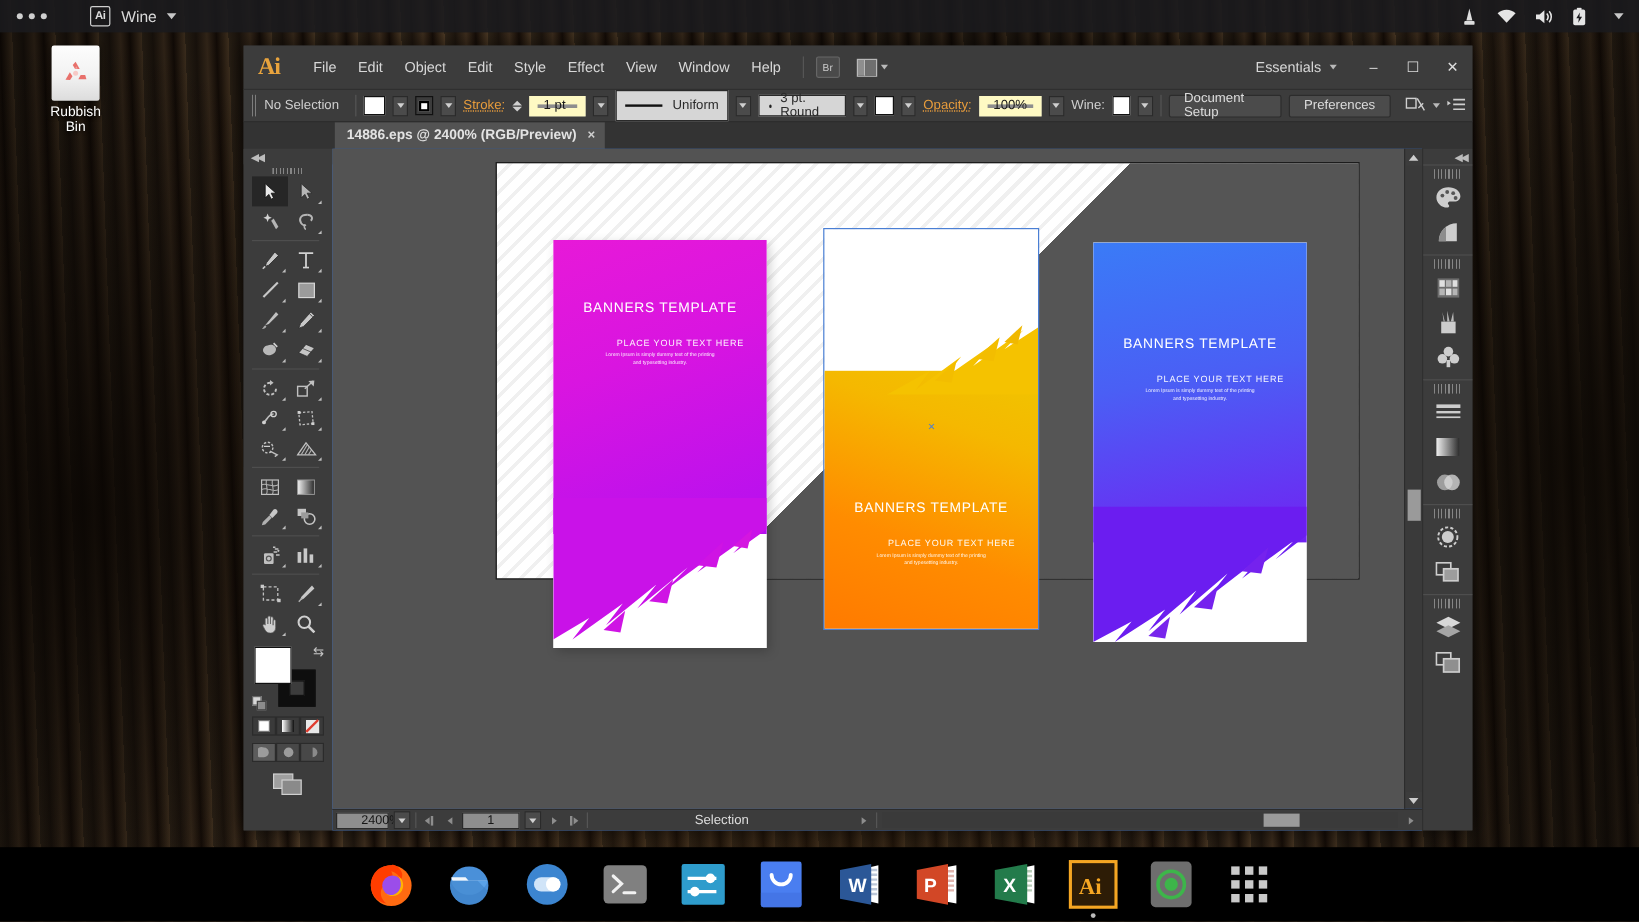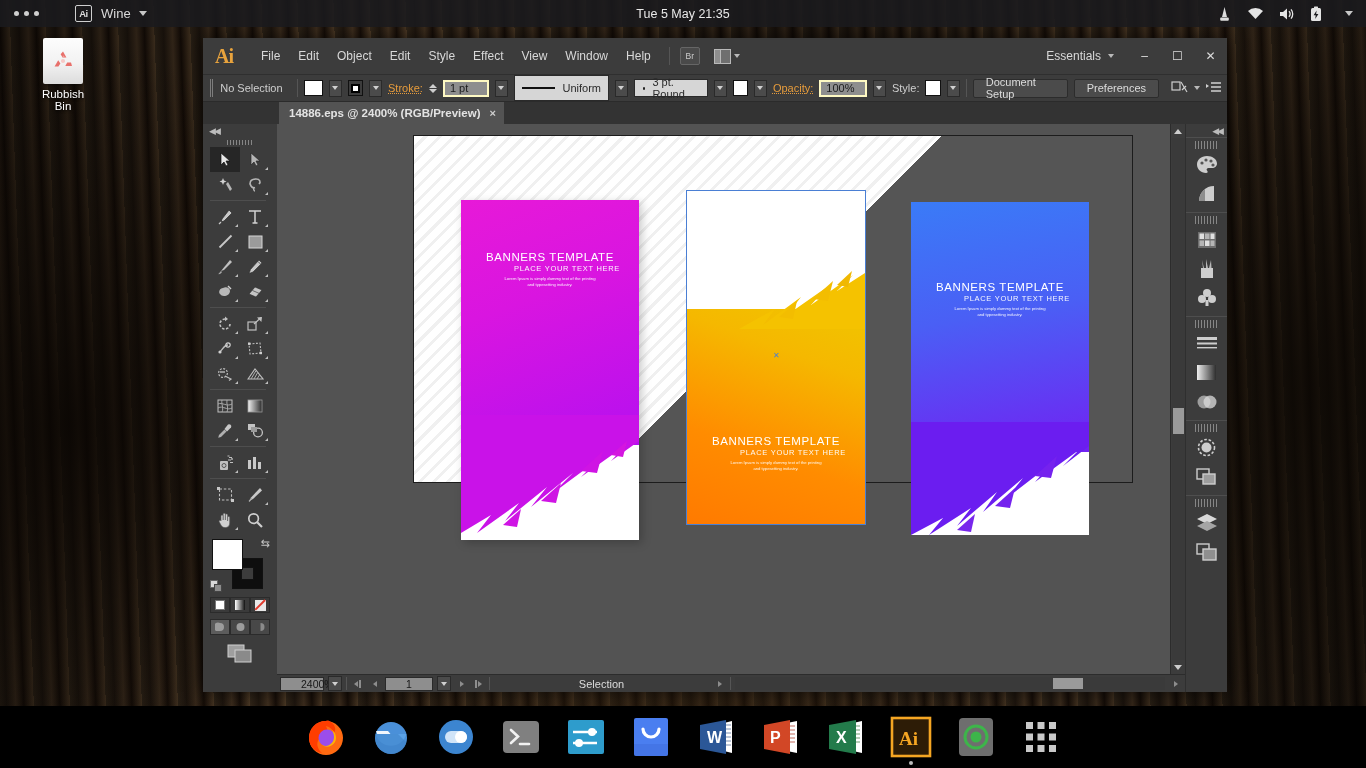--- a/index.html
+++ b/index.html
@@ -102,21 +102,21 @@
     width:15px;height:17px;background:#4b4b4b;border:1px solid #2a2a2a;
     display:flex;align-items:center;justify-content:center;
   }
   .drop i { width:0;height:0;border-left:3.5px solid transparent;border-right:3.5px solid transparent;border-top:4px solid #d0d0d0; }
   .spin { display:flex;flex-direction:column;gap:1px; }
   .spin i { width:0;height:0;border-left:4px solid transparent;border-right:4px solid transparent; }
   .spin i.up { border-bottom:4px solid #cfcfcf; }
   .spin i.dn { border-top:4px solid #cfcfcf; }
   .field {
     height:17px; background:#8e8e8e; color:#1b1b1b; font-size:11px;
-    display:flex;align-items:center; padding:0 5px; border:2px solid #fef9c3;
+    display:flex;align-items:center; padding:0 5px; border:7px solid #fef9c3;
   }
   .uniform-box {
     height:18px;background:#d6d6d6;color:#2a2a2a;font-size:11px;display:flex;align-items:center;
     gap:8px;padding:12px 7px;border:1px solid #2a2a2a; width:110px;
   }
   .uniform-box .ln { flex:1;height:2px;background:#111; }
   .round-box {
     height:18px;background:#d6d6d6;color:#2a2a2a;font-size:11px;display:flex;align-items:center;
     gap:7px;padding:0 8px;border:1px solid #2a2a2a; width:84px;
   }
@@ -186,21 +186,21 @@
   }
   
   #artboard .darkband {
     position:absolute; inset:0;
     background:linear-gradient(135deg, transparent 0%, transparent 49.6%, #555555 49.6%, #555555 100%);
   }
 
   .banner { position:absolute; overflow:hidden; }
   .banner .txt { position:absolute; left:0; right:0; color:#fff; text-align:center; }
   .banner .t1 { font-size:11.5px; letter-spacing:.6px; }
-  .banner .t2 { font-size:7.5px; letter-spacing:.7px; margin-top:1px; opacity:.95;padding-left:34px; }
+  .banner .t2 { font-size:7.5px; letter-spacing:.7px; margin-top:18px; opacity:.95;padding-left:34px; }
   .banner .t3 { font-size:4.2px; line-height:1.45; margin-top:3px; opacity:.92; }
 
   #b1 { left:47px; top:64px; width:178px; height:340px; background:#fff; box-shadow:3px 3px 9px rgba(0,0,0,.22); }
   #b1 .fillg { position:absolute; left:0; top:0; right:0; height:245px;
     background:linear-gradient(160deg,#e719d8 0%,#d915e0 40%,#b510f0 100%); }
   #b2 { left:273px; top:55px; width:178px; height:333px; background:#fff; outline:1px solid #4a7fd4; }
   #b2 .fillg { position:absolute; left:0; bottom:0; right:0; height:215px;
     background:linear-gradient(20deg,#ff7a00 0%,#ff8c00 35%,#f5b800 75%,#f0c500 100%); }
   #b3 { left:497px; top:66px; width:178px; height:333px; background:#fff; }
   #b3 .fillg { position:absolute; left:0; top:0; right:0; height:250px;
@@ -253,21 +253,20 @@
 
 <div id="topbar">
   <div class="tb-dots">
       <i></i>
       <i></i>
       <i></i>
     </div>
   <div class="tb-appicon">Ai</div>
   <div class="tb-appname">Wine</div>
   <div class="tb-caret"></div>
-  <div class="tb-clock">Tue 5 May  21:35</div>
   <div class="tb-right">
     <span>
       <svg width="15" height="16" viewBox="0 0 15 16">
           <path d="M7.5 1 L10 11 L5 11 Z" fill="#ddd"></path>
           <rect x="3.2" y="11.4" width="8.6" height="3.3" rx="1" fill="#ddd"></rect>
         </svg>
     </span>
     <span>
       <svg width="17" height="13" viewBox="0 0 17 13">
           <path d="M1 4 A11 11 0 0 1 16 4 L8.5 12 Z" fill="#e4e4e4"></path>
@@ -378,21 +377,21 @@
       </div>
     <div class="swatch-w" style="width:18px"></div>
     <div class="drop">
         <i></i>
       </div>
     <div class="ctrl-label ul">Opacity:</div>
     <div class="field" style="width:54px">100%</div>
     <div class="drop">
         <i></i>
       </div>
-    <div class="ctrl-label">Style:</div>
+    <div class="ctrl-label">Wine:</div>
     <div class="swatch-w" style="width:18px"></div>
     <div class="drop">
         <i></i>
       </div>
     <div class="ctrl-sep"></div>
     <div class="ctrl-btn">Document Setup</div>
     <div class="ctrl-btn">Preferences</div>
     <span style="margin-left:6px">
       <svg width="17" height="14" viewBox="0 0 17 14">
           <rect x="1" y="2" width="8" height="8" fill="none" stroke="#cfcfcf" stroke-width="1.2"></rect>

